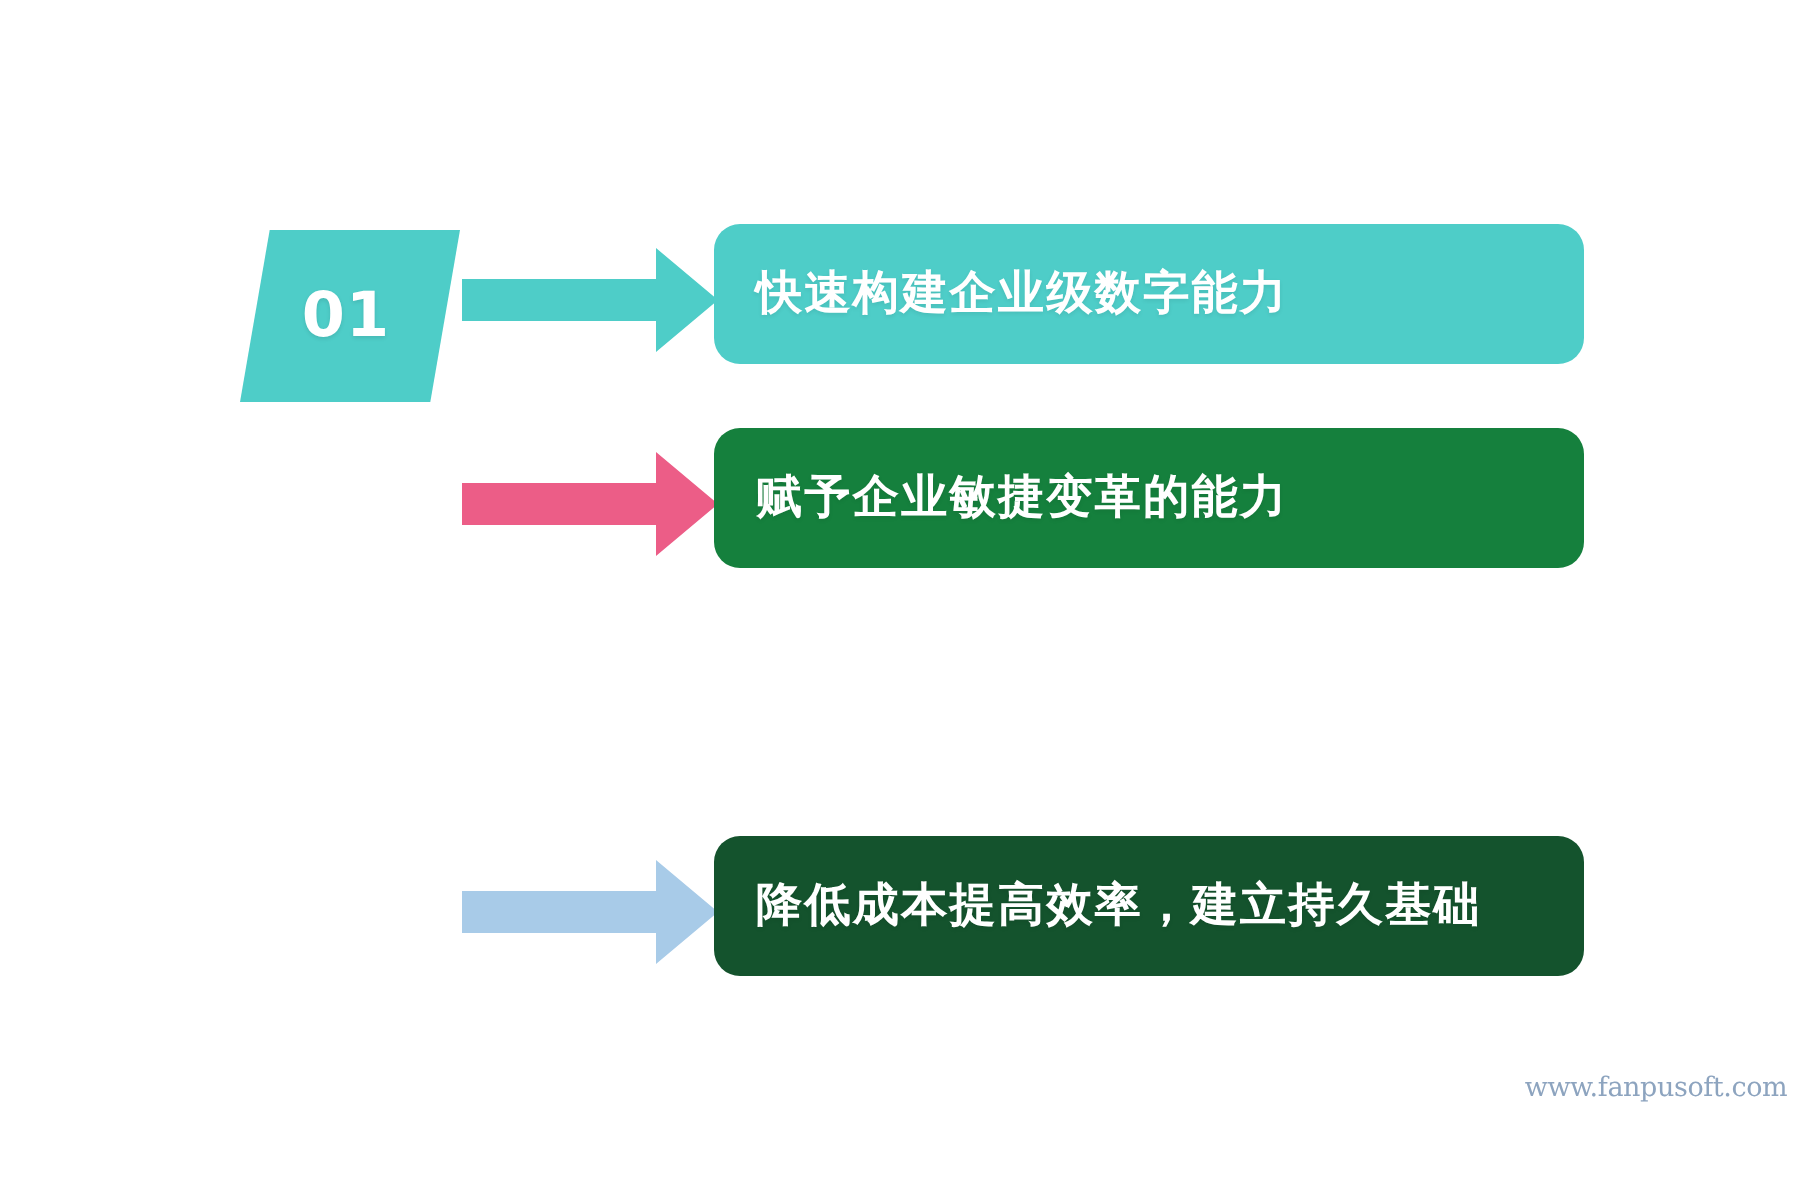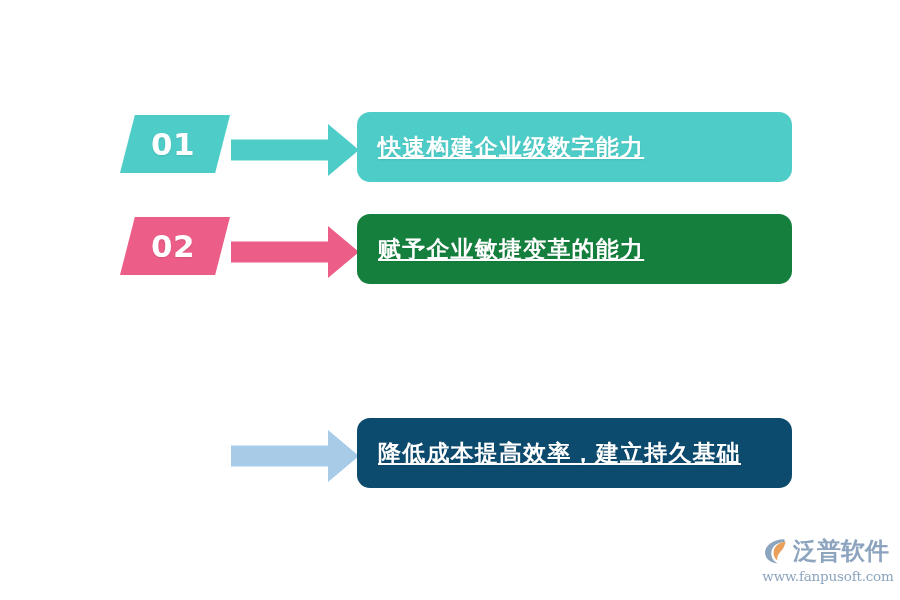--- a/index.html
+++ b/index.html
@@ -29,21 +29,21 @@
     width: 900px;
     height: 76px;
   }
 
   
   .badge {
     position: absolute;
     left: 120px;
     top: 3px;
     width: 110px;
-    height: 58px;
+    height: 86px;
     display: flex;
     align-items: center;
     justify-content: center;
     -webkit-clip-path: polygon(13.5% 0%, 100% 0%, 86.5% 100%, 0% 100%);
     clip-path: polygon(13.5% 0%, 100% 0%, 86.5% 100%, 0% 100%);
   }
   .badge-num {
     font-size: 31px;
     font-weight: bold;
     color: #ffffff;
@@ -80,21 +80,20 @@
   }
   .label-text {
     color: #ffffff;
     font-size: 23px;
     font-weight: bold;
     letter-spacing: 1.2px;
     padding-left: 21px;
     line-height: 1;
     text-shadow: 0 1px 2px rgba(0,0,0,0.08);
     white-space: nowrap;
-    text-decoration: underline;
   }
 
   
   #logo {
     position: absolute;
     left: 762px;
     top: 535px;
     width: 132px;
     height: 52px;
   }
@@ -143,51 +142,39 @@
       <svg viewBox="0 0 128 70" xmlns="http://www.w3.org/2000/svg">
         <polygon points="0,24.5 97,24.5 97,9 128,35 97,61 97,45.5 0,45.5" fill="#4ecdc8"></polygon>
       </svg>
     </div>
     <div class="label-box" style="background: rgb(78, 205, 200);">
       <span class="label-text">快速构建企业级数字能力</span>
     </div>
   </div>
 
   <div class="row" style="top:214px">
-    <div class="badge" style="background: rgb(236, 93, 135);">
-      <span class="badge-num">02</span>
-    </div>
     <div class="arrow">
       <svg viewBox="0 0 128 70" xmlns="http://www.w3.org/2000/svg">
         <polygon points="0,24.5 97,24.5 97,9 128,35 97,61 97,45.5 0,45.5" fill="#ec5d87"></polygon>
       </svg>
     </div>
     <div class="label-box" style="background: #15803d;">
       <span class="label-text">赋予企业敏捷变革的能力</span>
     </div>
   </div>
 
 
   <div class="row" style="top:418px">
     <div class="arrow">
       <svg viewBox="0 0 128 70" xmlns="http://www.w3.org/2000/svg">
         <polygon points="0,24.5 97,24.5 97,9 128,35 97,61 97,45.5 0,45.5" fill="#a8cbe8"></polygon>
       </svg>
     </div>
-    <div class="label-box" style="background: #0c4a6e;">
+    <div class="label-box" style="background: #14532d;">
       <span class="label-text">降低成本提高效率，建立持久基础</span>
     </div>
   </div>
 
 </div>
 
 <div id="logo">
-  <div class="logo-top">
-    <span class="logo-mark">
-      <svg viewBox="0 0 30 30" xmlns="http://www.w3.org/2000/svg">
-        <path d="M22.5 3.2 C10.5 3.2 3.0 10.2 3.0 16.6 C3.0 23.0 9.2 27.4 15.6 27.4 C11.6 25.2 9.3 21.6 9.3 17.4 C9.3 11.0 14.6 6.0 22.5 6.0 Z" fill="#8da4bf"></path>
-        <path d="M23.6 5.6 C16.6 6.2 12.0 10.6 11.6 16.6 C11.4 19.8 12.8 22.6 15.2 24.4 C15.0 21.0 16.2 18.0 18.6 15.6 C20.6 13.6 22.6 11.0 23.6 5.6 Z" fill="#e8a05c"></path>
-      </svg>
-    </span>
-    <span class="logo-name">泛普软件</span>
-  </div>
   <div class="logo-url">www.fanpusoft.com</div>
 </div>
 
 </body></html>

